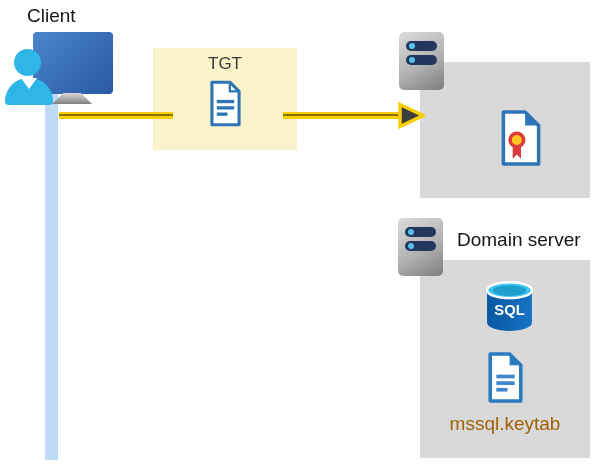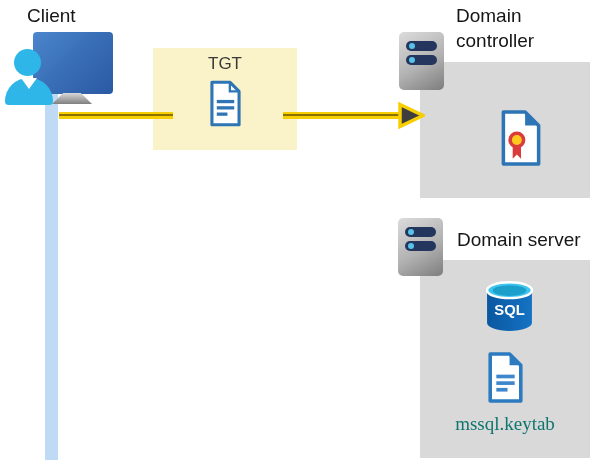--- a/index.html
+++ b/index.html
@@ -52,21 +52,21 @@
   .pill.p1{top:9px;} .pill.p2{top:23px;}
   .dc-tower{left:399px;top:32px;}
   .linux-tower{left:398px;top:218px;}
 
   .dc-title{left:456px;top:4px;width:132px;}
   .linux-title{left:457px;top:228px;width:140px;}
 
   .cert-icon{left:501px;top:110px;z-index:4;}
   .sql-icon{left:486px;top:281px;z-index:4;}
   .keytab-icon{left:488px;top:352px;z-index:4;}
-  .keytab-label{left:420px;top:413px;width:170px;text-align:center;font-size:19px;color:#0f766e;z-index:4;font-family:Liberation Serif, serif;}
+  .keytab-label{left:420px;top:413px;width:170px;text-align:center;font-size:19px;color:#a16207;z-index:4;}
 
   .client-title{left:27px;top:4px;}
   .doc-icon{z-index:4;}
 </style>
 </head>
 <body>
 
 <div id="canvas">
 
   <div class="abs title client-title">Client</div>
@@ -100,21 +100,20 @@
         </g>
       </svg>
     </div>
   </div>
 
   <div class="abs panel dc-panel"></div>
   <div class="abs tower dc-tower">
     <div class="pill p1"></div>
     <div class="pill p2"></div>
   </div>
-  <div class="abs title dc-title">Domain controller</div>
 
   <svg class="abs cert-icon" width="40" height="56" viewBox="0 0 38 54">
     <path d="M2 2 H23 L36 15 V52 H2 Z" fill="#ffffff" stroke="#2e75b6" stroke-width="3.4" stroke-linejoin="round"></path>
     <path d="M23 2 V15 H36 Z" fill="#2e75b6"></path>
     <path d="M11 33 H19 V47 L15 43 L11 47 Z" fill="#db3b3b"></path>
     <circle cx="15" cy="29" r="8.2" fill="#db3b3b"></circle>
     <circle cx="15" cy="29" r="4.8" fill="#ffc81e"></circle>
   </svg>
 
   <div class="abs panel linux-panel"></div>

